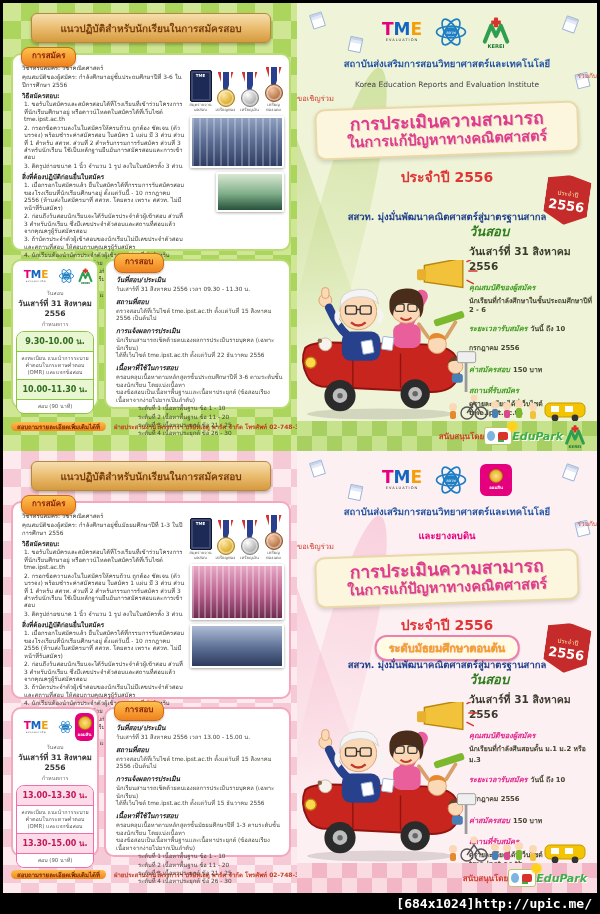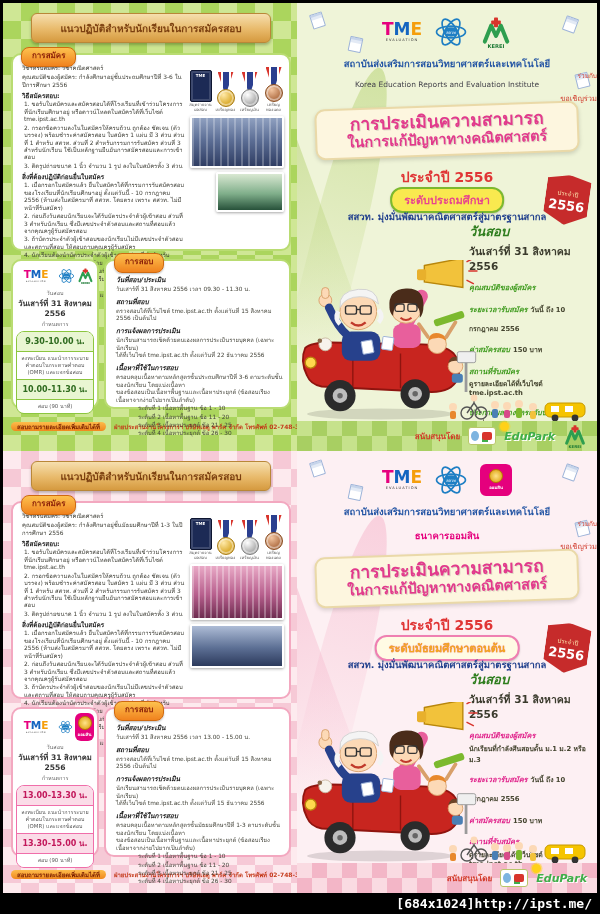--- a/index.html
+++ b/index.html
@@ -86,21 +86,21 @@
      box-shadow:inset 0 2px 0 #c6d4ea,inset 0 5px 0 #e3eaf5}
   .logos-row{position:absolute;top:12px;left:0;right:0;display:flex;align-items:center;justify-content:center;gap:12px}
   .tme{text-align:center;line-height:1}
   .tme .big{font-size:17px;font-weight:900;letter-spacing:0}
   .tme .t{color:#e6007e}.tme .m{color:#1565c0}.tme .e{color:#f59e0b}
   .tme .sub{display:block;font-size:3.6px;letter-spacing:1px;color:#333;margin-top:1px}
   .org{position:absolute;top:53px;left:0;right:0;text-align:center;font-size:9.5px;font-weight:bold;color:#2455a4}
   .with{position:absolute;top:68px;left:0;right:0;text-align:right;font-size:6.5px;color:#d03a2c}
   .partner{position:absolute;top:77px;left:0;right:0;text-align:center;font-size:7.5px;color:#44434b}
   .partner.gsb-t{font-size:9.5px;font-weight:bold;color:#e5007d}
-  .invite{position:absolute;top:89px;left:0;right:0;text-align:right;font-size:7.5px;color:#d03a2c}
+  .invite{position:absolute;top:89px;left:0;right:0;text-align:left;font-size:7.5px;color:#d03a2c}
   .tbanner{position:absolute;top:102px;left:50%;width:252px;transform:translateX(-50%) rotate(-2deg);
      background:#fdf6df;border:2px solid #ead9a8;border-radius:10px;box-shadow:0 2px 4px rgba(0,0,0,.15);
      text-align:center;padding:5px 4px 6px}
   .tbanner .t1{font-size:17.5px;font-weight:900;color:#e23a8c;line-height:1.1;text-shadow:1px 1px 0 rgba(0,0,0,.12)}
   .tbanner .t2{font-size:14.5px;font-weight:900;color:#e23a8c;line-height:1.15;text-shadow:1px 1px 0 rgba(0,0,0,.12)}
   .year{position:absolute;top:163px;left:0;right:0;text-align:center;font-size:14px;font-weight:900;color:#e03535}
   .lvlbadge{position:absolute;top:184px;left:50%;transform:translateX(-50%);white-space:nowrap;
      border-radius:12px;padding:2px 12px;font-size:11px;font-weight:900;box-shadow:0 1px 2px rgba(0,0,0,.2)}
   .g .lvlbadge{background:#f9e94f;border:2px solid #7cb92e;color:#e8448e}
   .p .lvlbadge{background:#fffbe4;border:2px solid #ef7fb2;color:#f2a71e;text-shadow:0 0 1px #e8589b}
@@ -116,21 +116,21 @@
   .info{margin-bottom:2.5px}
   .ilabel{font-size:7.4px;font-style:italic;font-weight:bold;color:var(--accent)}
   .ivalue{font-size:6.8px;font-weight:bold;color:#44442f}
   .info.stack .ivalue{display:block;margin-top:.5px}
   .info.inline .ivalue{margin-left:3px}
   .info .big-date{font-size:8.2px}
   .cartoon{position:absolute;left:0;bottom:26px}
   .crowd{position:absolute;right:2px;bottom:30px}
   .sponsor-bar{position:absolute;left:0;right:0;bottom:0;height:30px;
      background:repeating-conic-gradient(var(--bar1) 0% 25%,var(--bar2) 0% 50%) 0 0/30px 30px;
-     display:flex;align-items:center;justify-content:flex-end;gap:8px;padding-right:10px;box-sizing:border-box}
+     display:flex;align-items:center;justify-content:flex-end;padding-right:10px;box-sizing:border-box}
   .sp-label{font-size:8px;font-weight:bold;color:#d23c2a}
   .mathcard{width:26px;height:16px;background:#fff;border:1px solid #b9c76a;border-radius:3px;position:relative}
   .mathcard:before{content:"";position:absolute;left:2px;top:3px;width:8px;height:10px;border-radius:50%;background:#7db4e0}
   .mathcard:after{content:"";position:absolute;right:3px;top:4px;width:10px;height:8px;background:#d8342c;border-radius:2px;box-shadow:-2px 4px 0 -2px #3fae49}
   .edupark{position:relative;display:inline-flex;align-items:flex-end}
   .edupark b{font-size:11px;font-style:italic;font-weight:900;color:#3fae49;text-shadow:1px 1px 0 #fff}
   .sun{position:absolute;top:-8px;left:-4px;width:9px;height:9px;border-radius:50%;background:#ffd119;box-shadow:0 0 0 1.5px rgba(255,209,25,.45)}
   .wmbar{position:absolute;left:0;bottom:0;width:600px;height:21px;background:#000;display:flex;align-items:center;justify-content:flex-end;padding-right:8px;box-sizing:border-box}
   .wmbar span{color:#fff;font-size:13px;font-weight:bold;font-family:"DejaVu Sans Mono","Liberation Mono",monospace}
   .gsb{width:28px;height:28px;background:#e5007d;border-radius:6px;display:flex;flex-direction:column;align-items:center;justify-content:center;gap:1px}
@@ -288,32 +288,32 @@
         <div class="org">สถาบันส่งเสริมการสอนวิทยาศาสตร์และเทคโนโลยี</div>
         <div class="with">ร่วมกับ</div>
         <div class="partner">Korea Education Reports and Evaluation Institute</div>
         <div class="invite">ขอเชิญร่วม</div>
 
         <div class="tbanner">
           <div class="t1">การประเมินความสามารถ</div>
           <div class="t2">ในการแก้ปัญหาทางคณิตศาสตร์</div>
         </div>
         <div class="year">ประจำปี 2556</div>
-        <div class="lvlbadge">ระดับประถมศึกษา</div>
         <div class="slogan">สสวท. มุ่งมั่นพัฒนาคณิตศาสตร์สู่มาตรฐานสากล</div>
         <div class="shield">
           <span class="s1">ประจำปี</span>
           <span class="s2">2556</span>
         </div>
 
         <div class="einfo">
           <div class="exlab">วันสอบ</div>
           <div class="exdate">วันเสาร์ที่ 31 สิงหาคม 2556</div>
           <div class="info stack">
             <span class="ilabel">คุณสมบัติของผู้สมัคร</span>
+            <span class="ivalue">นักเรียนที่กำลังศึกษาในชั้นประถมศึกษาปีที่ 2 - 6</span>
           </div>
           <div class="info inline">
             <span class="ilabel">ระยะเวลารับสมัคร</span><span class="ivalue">วันนี้ ถึง 10 กรกฎาคม 2556</span>
           </div>
           <div class="info inline">
             <span class="ilabel">ค่าสมัครสอบ</span><span class="ivalue">150 บาท</span>
           </div>
           <div class="info stack">
             <span class="ilabel">สถานที่รับสมัคร</span>
             <span class="ivalue">ดูรายละเอียดได้ที่เว็บไซต์ tme.ipst.ac.th</span>
@@ -544,21 +544,21 @@
             <text x="20" y="22" font-size="4.6" fill="#fff" text-anchor="middle">สสวท</text>
           </svg>
           <span class="gsb" style="width:32px;height:32px">
               <span class="gcoin"></span>
               <span>ออมสิน</span>
             </span>
         </div>
 
         <div class="org">สถาบันส่งเสริมการสอนวิทยาศาสตร์และเทคโนโลยี</div>
         <div class="with">ร่วมกับ</div>
-        <div class="partner gsb-t">ธนาคารออมสิน</div>
+        <div class="partner gsb-t">และยางลบดิน</div>
         <div class="invite">ขอเชิญร่วม</div>
 
         <div class="tbanner">
           <div class="t1">การประเมินความสามารถ</div>
           <div class="t2">ในการแก้ปัญหาทางคณิตศาสตร์</div>
         </div>
         <div class="year">ประจำปี 2556</div>
         <div class="lvlbadge">ระดับมัธยมศึกษาตอนต้น</div>
         <div class="slogan">สสวท. มุ่งมั่นพัฒนาคณิตศาสตร์สู่มาตรฐานสากล</div>
         <div class="shield">
@@ -665,15 +665,15 @@
           <span class="edupark">
               <i class="sun"></i>
               <b>EduPark</b>
             </span>
         </div>
       </div>
     </section>
   </div>
 
   <div class="wmbar">
-    <span>[684x1024]http://ipst.me/</span>
+    <span>[684x1024]http://upic.me/</span>
   </div>
 </div>
 
 </body></html>

